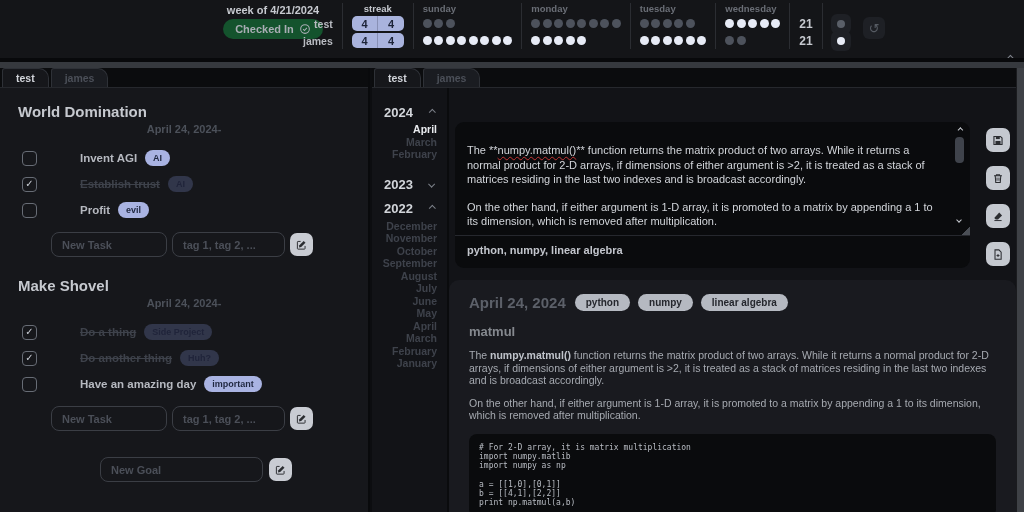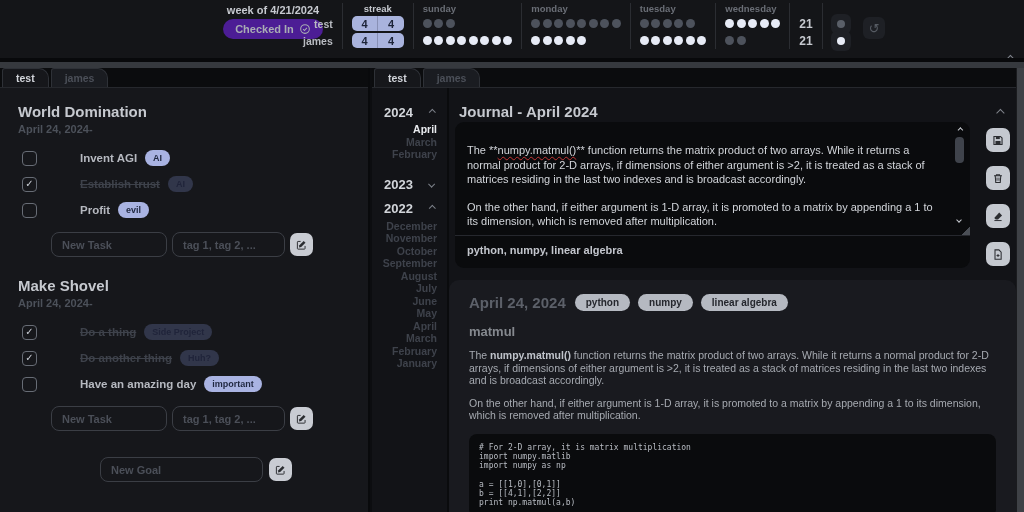--- a/index.html
+++ b/index.html
@@ -5,21 +5,21 @@
   html,body{margin:0;padding:0;background:#0a0b0d;}
   *{box-sizing:border-box;}
   #app{position:relative;width:1024px;height:512px;overflow:hidden;
        background:#0c0d10;font-family:"Liberation Sans","DejaVu Sans",sans-serif;
        -webkit-font-smoothing:antialiased;}
 
   
   .topbar{position:absolute;top:0;left:0;width:1024px;height:58px;background:#141518;}
   .checkin{position:absolute;left:210px;top:4px;width:126px;text-align:center;}
   .week-label{font-size:11px;font-weight:600;color:#c6c9cf;margin-bottom:3px;}
-  .checkin-btn{display:inline-flex;align-items:center;gap:5px;background:#4c1d95;border:none;
+  .checkin-btn{display:inline-flex;align-items:center;gap:5px;background:#14532d;border:none;
       border-radius:14px;padding:4px 12px;font-size:11px;font-weight:600;color:#a9adb4;
       font-family:inherit;cursor:pointer;}
   .ckc{display:inline-flex;width:12px;height:12px;}
   .tb-table{position:absolute;left:294px;top:3px;display:flex;align-items:flex-start;}
   .tb-col{display:grid;grid-template-rows:12px 17px 17px;align-items:center;padding:0 9px;}
   .tb-col.bordered{border-left:1px solid #2b2d32;}
   .tb-head{font-size:9.5px;font-weight:600;color:#6a6e76;line-height:12px;}
   .tb-head.streakh{color:#c6c9cf;font-weight:700;text-align:center;}
   .tb-user{font-size:10.5px;font-weight:600;color:#b9bcc2;text-align:right;}
   .streak-box{width:52px;height:15px;background:#a9b3dd;border-radius:5px;display:flex;overflow:hidden;}
@@ -53,21 +53,21 @@
       border-bottom:1px solid #26282d;}
   .tab{height:19px;padding:0 13px;display:flex;align-items:center;font-size:10.5px;font-weight:700;
       border:1px solid #2e3137;border-bottom:none;border-radius:3px 10px 0 0;cursor:pointer;
       background:#1a1c21;color:#4b4f58;margin-right:2px;}
   .tab.active{background:#16171b;color:#d2d5db;}
 
   
   .left-content{padding:15px 18px 0 18px;}
   .goal-title{font-size:15px;font-weight:700;color:#c6c9cf;margin:0 0 3px 0;}
   .goal-title.second{margin-top:20px;}
-  .goal-date{font-size:11px;font-weight:600;color:#4c515a;margin:0 0 13px 0;}
+  .goal-date{font-size:11px;font-weight:600;color:#4c515a;margin:0 0 13px 0;text-align:center;}
   .task-row{display:flex;align-items:center;gap:8px;height:20px;margin:0 4px 6px 4px;}
   .cbx{width:15px;height:15px;border:1.5px solid #676c75;border-radius:4px;background:transparent;
       display:flex;align-items:center;justify-content:center;flex:none;cursor:pointer;
       font-size:10px;color:#c9cdd4;line-height:1;}
   .task-label{font-size:11.5px;font-weight:600;color:#b6b9c0;white-space:nowrap;margin-left:35px;}
   .task-label.done{color:#3e424b;text-decoration:line-through;}
   .chip{font-size:9px;font-weight:700;padding:3px 8px;border-radius:8px;background:#a9b3e2;
       color:#1f2740;white-space:nowrap;}
   .chip.dim{background:#31364a;color:#20243a;}
   .trash-btn{width:14px;height:14px;border:none;background:none;padding:0;color:#e0696b;
@@ -375,24 +375,20 @@
               <div class="month-item">June</div>
               <div class="month-item">May</div>
               <div class="month-item">April</div>
               <div class="month-item">March</div>
               <div class="month-item">February</div>
               <div class="month-item">January</div>
             </div>
           </div>
         </aside>
       <div class="journal-main">
-        <div class="journal-header">
-          <span class="journal-title">Journal - April 2024</span>
-          <span><span class="chev up"></span></span>
-        </div>
 
         <div class="editor">
           <div class="ed-text">
             <div class="ed-gap"></div>
             <div><span>The **</span><span class="squig">numpy.matmul()</span><span>** function returns the matrix product of two arrays. While it returns a normal product for 2-D arrays, if dimensions of either argument is &gt;2, it is treated as a stack of matrices residing in the last two indexes and is broadcast accordingly.</span></div>
             <div class="ed-gap"></div>
             <div>On the other hand, if either argument is 1-D array, it is promoted to a matrix by appending a 1 to its dimension, which is removed after multiplication.</div>
             <div class="ed-scroll">
               <span class="chev up sc-up"></span>
               <span class="sc-thumb"></span>

